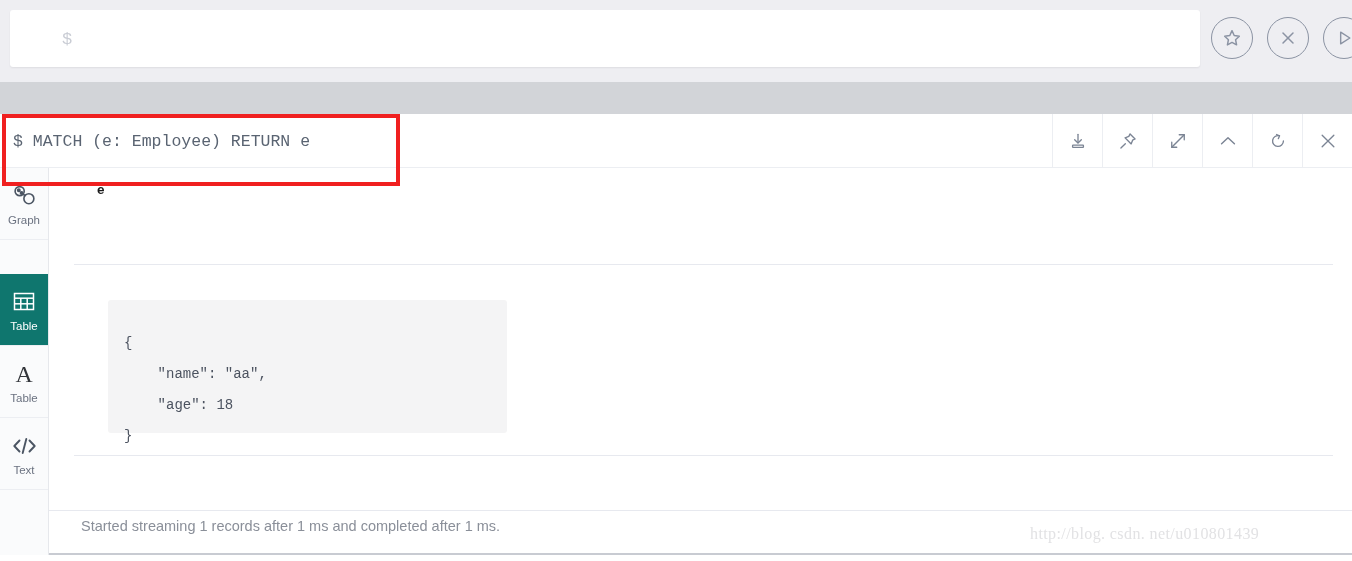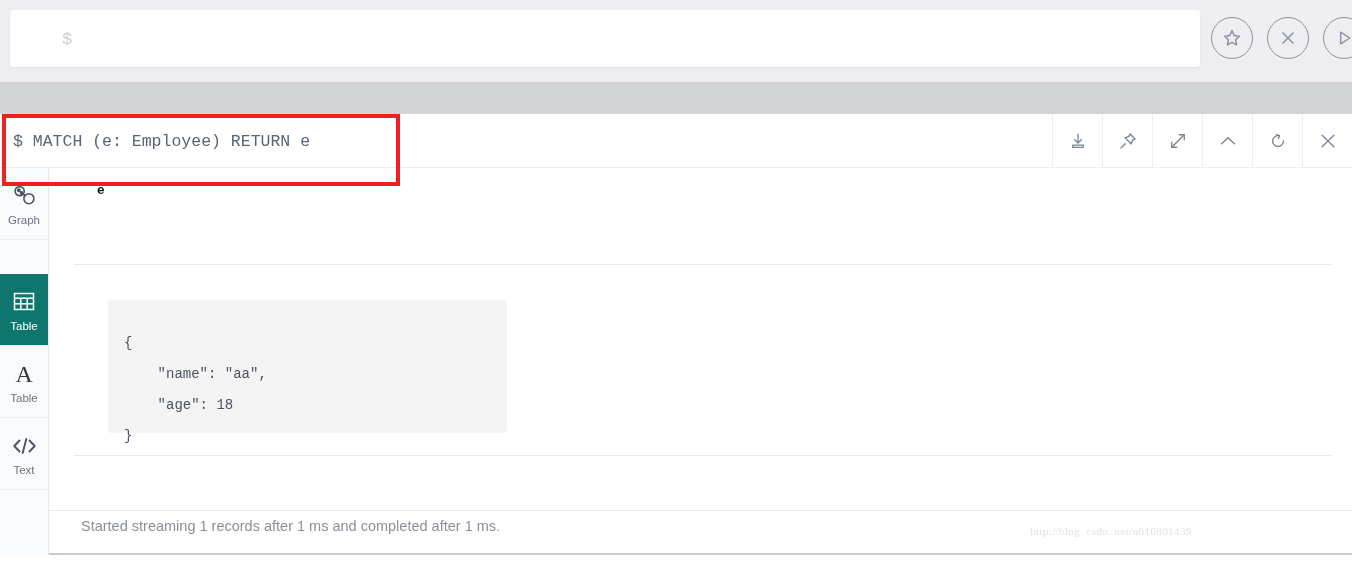--- a/index.html
+++ b/index.html
@@ -208,21 +208,21 @@
     transform: translateY(-50%);
     font-size: 14.5px;
     color: #8a8f99;
   }
 
   
   #watermark {
     position: absolute;
     left: 1030px; top: 525px;
     font-family: "Liberation Serif", serif;
-    font-size: 11px;
+    font-size: 16px;
     color: #e2e2e4;
     letter-spacing: 0.4px;
     white-space: nowrap;
   }
 
   
   #anno-box {
     position: absolute;
     left: 2px; top: 114px;
     width: 398px; height: 72px;

